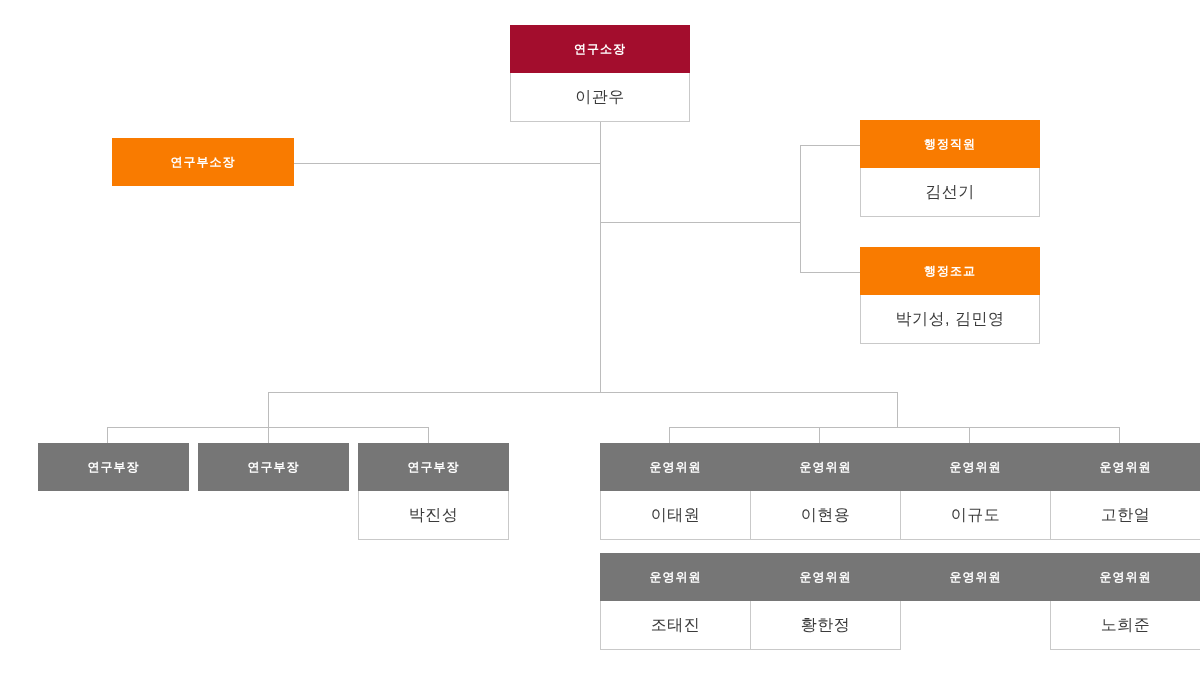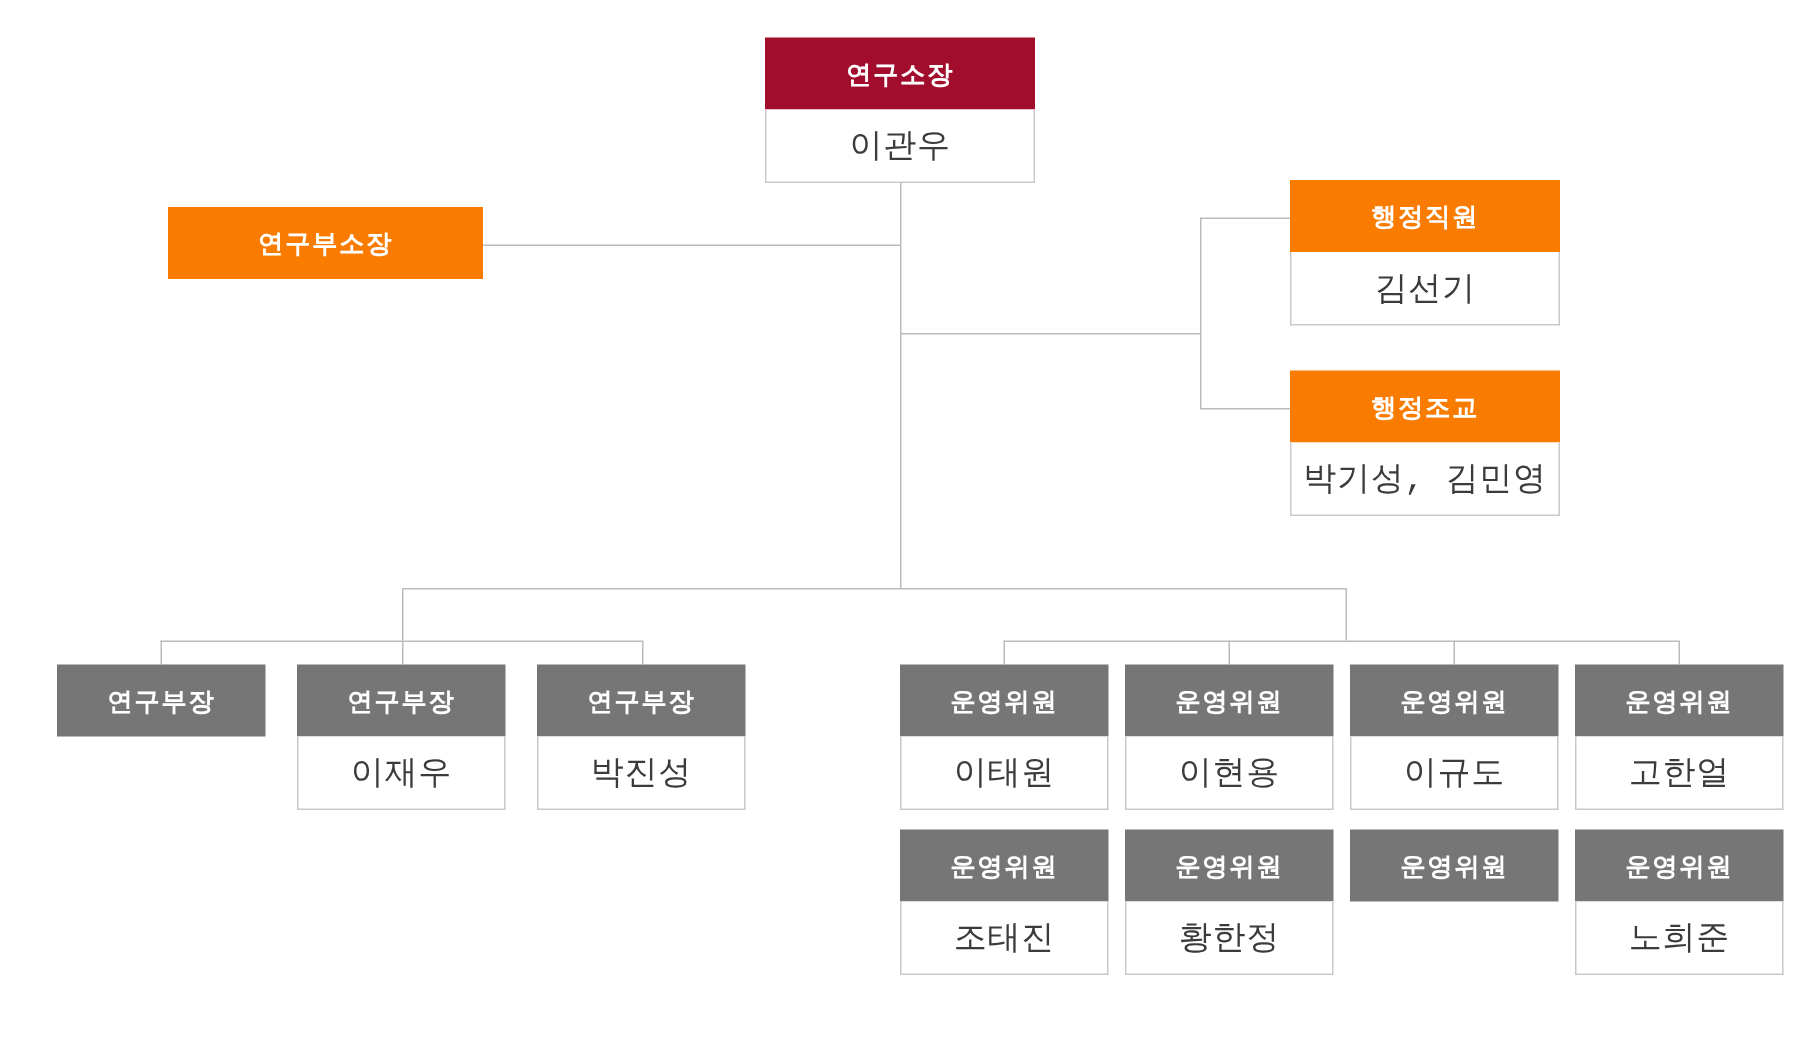--- a/index.html
+++ b/index.html
@@ -6,32 +6,32 @@
   .canvas{
     position:relative;width:1200px;height:700px;background:#ffffff;overflow:hidden;
     font-family:"Liberation Sans","DejaVu Sans",sans-serif;
   }
   .line{position:absolute;background:var(--c-line,#bcbcbc);}
   .line.h{height:1px;}
   .line.v{width:1px;}
   .node{position:absolute;background:#ffffff;}
   .node .hdr{
     display:flex;align-items:center;justify-content:center;
-    height:48px;color:#ffffff;font-weight:bold;font-size:17px;letter-spacing:1px;
+    height:48px;color:#ffffff;font-weight:bold;font-size:12px;letter-spacing:1px;
   }
   .node .body{
     display:flex;align-items:center;justify-content:center;
     height:48px;border:1px solid #c9c9c9;border-top:none;
-    color:#3b3b3b;font-size:22px;letter-spacing:0.5px;background:#ffffff;font-family:Liberation Mono, monospace;
+    color:#3b3b3b;font-size:16px;letter-spacing:0.5px;background:#ffffff;
   }
   .hdr.maroon{background:var(--c-director,#a30d2d);}
   .hdr.orange{background:var(--c-admin,#f97b00);}
   .hdr.gray{background:var(--c-member,#767676);}
   .w180{width:180px;}
-  .w140{width:139px;}
+  .w140{width:151px;}
 </style>
 </head>
 <body>
 
 <div class="canvas">
 
   <div class="line v" style="left:600px;top:122px;height:270px;"></div>
   <div class="line h" style="left:290px;top:163px;width:310px;"></div>
   <div class="line h" style="left:600px;top:222px;width:200px;"></div>
   <div class="line v" style="left:800px;top:145px;height:127px;"></div>
@@ -48,40 +48,39 @@
   <div class="line v" style="left:669px;top:427px;height:16px;"></div>
   <div class="line v" style="left:819px;top:427px;height:16px;"></div>
   <div class="line v" style="left:969px;top:427px;height:16px;"></div>
   <div class="line v" style="left:1119px;top:427px;height:16px;"></div>
 
   <div class="node w180" style="left:510px;top:25px;">
     <div class="hdr maroon">연구소장</div>
     <div class="body">이관우</div>
   </div>
 
-  <div class="node" style="left:112px;top:138px;width:210px;">
+  <div class="node" style="left:112px;top:138px;width:182px;">
     <div class="hdr orange">연구부소장</div>
   </div>
 
   <div class="node w180" style="left:860px;top:120px;">
     <div class="hdr orange">행정직원</div>
     <div class="body">김선기</div>
   </div>
 
   <div class="node w180" style="left:860px;top:247px;">
     <div class="hdr orange">행정조교</div>
     <div class="body">박기성, 김민영</div>
   </div>
 
   <div class="node w140" style="left:38px;top:443px;">
     <div class="hdr gray">연구부장</div>
   </div>
   <div class="node w140" style="left:198px;top:443px;">
     <div class="hdr gray">연구부장</div>
-    <div class="body">이재우</div>
   </div>
   <div class="node w140" style="left:358px;top:443px;">
     <div class="hdr gray">연구부장</div>
     <div class="body">박진성</div>
   </div>
 
   <div class="node w140" style="left:600px;top:443px;">
     <div class="hdr gray">운영위원</div>
     <div class="body">이태원</div>
   </div>

